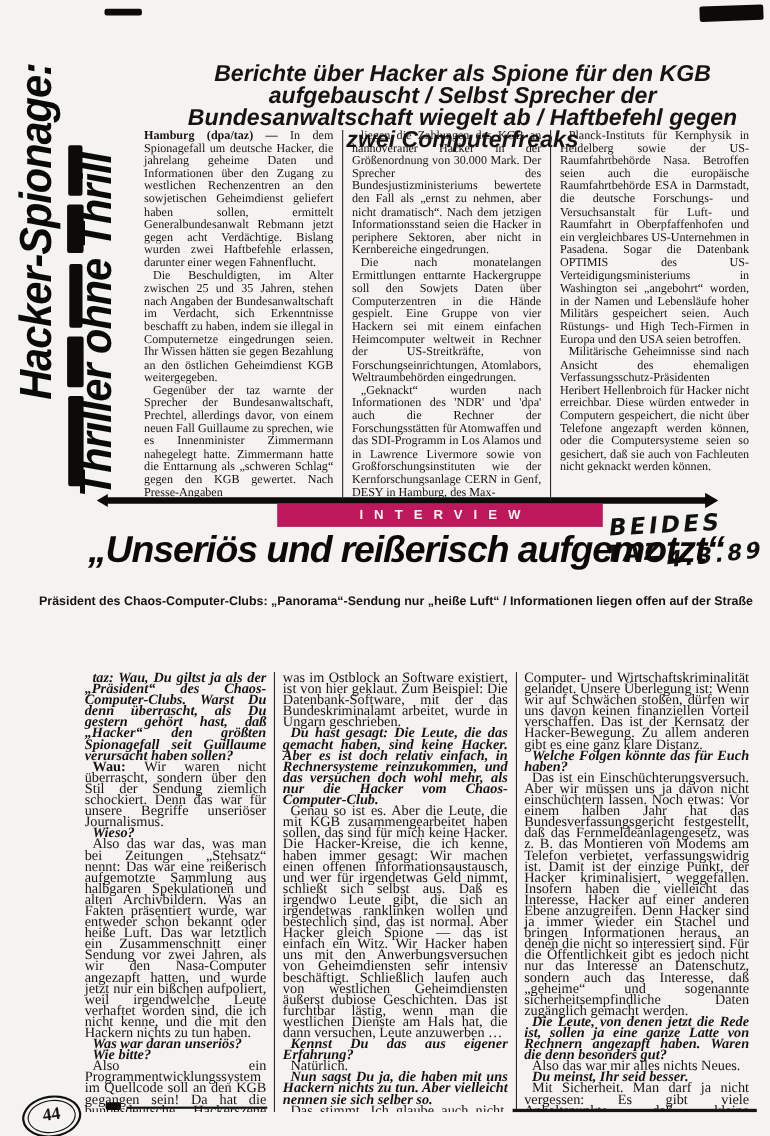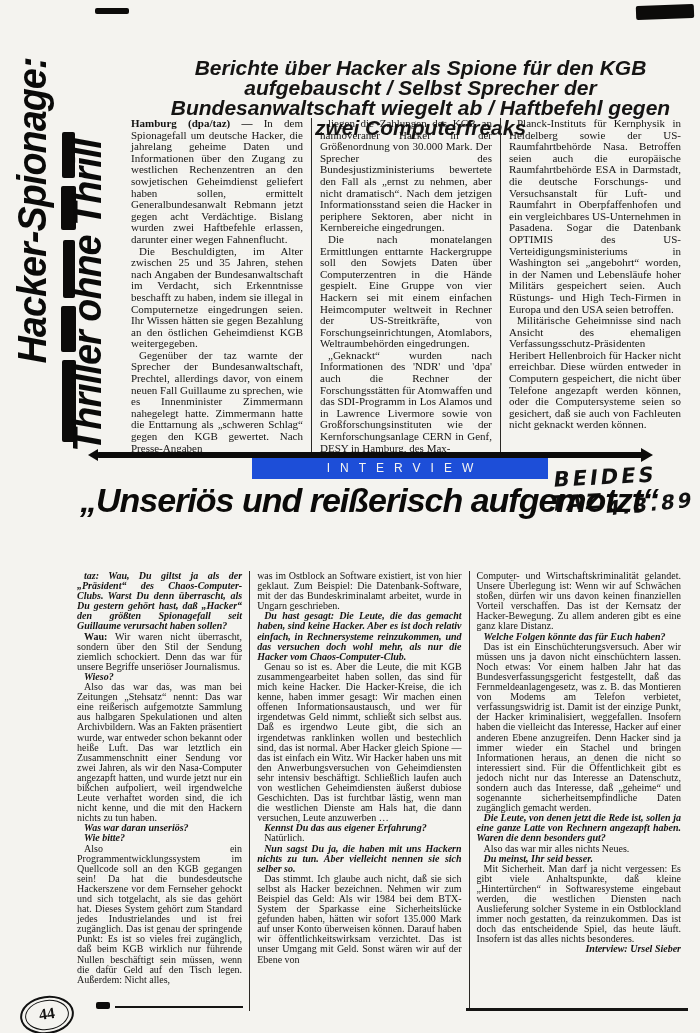--- a/index.html
+++ b/index.html
@@ -27,35 +27,35 @@
   .article-cols p.first{text-indent:0;}
   b.lead{font-weight:bold;}
   
   .divider{position:absolute;left:96px;top:452px;width:548px;height:6px;background:#0c0b0a;
            border-radius:3px;}
   .divider::before{content:"";position:absolute;left:-14px;top:-3px;border:6px solid transparent;
                    border-right:10px solid #0c0b0a;}
   .divider::after{content:"";position:absolute;right:-16px;top:-4px;border:7px solid transparent;
                   border-left:12px solid #0c0b0a;}
   
-  .kicker{position:absolute;left:252px;top:458px;width:296px;height:21px;background:#1d4ed8;
-          color:#f6f5f1;font-family:"Liberation Sans",sans-serif;font-weight:normal;
+  .kicker{position:absolute;left:252px;top:458px;width:296px;height:21px;background:#be185d;
+          color:#f6f5f1;font-family:"Liberation Sans",sans-serif;font-weight:bold;
           font-size:12px;line-height:21px;text-align:center;letter-spacing:10px;text-indent:10px;}
   .hw{position:absolute;font-family:"DejaVu Sans",sans-serif;color:#111;
       transform:rotate(-3deg) skewX(-10deg);letter-spacing:3px;font-weight:bold;}
   .hw1{left:552px;top:464px;font-size:21px;}
   .hw2{left:606px;top:492px;font-size:20px;transform:rotate(-6deg) skewX(-12deg);}
   .iv-headline{position:absolute;left:80px;top:481px;width:575px;text-align:center;
                font-family:"Liberation Sans",sans-serif;font-weight:bold;font-style:italic;
                font-size:34px;letter-spacing:-1px;white-space:nowrap;color:#0b0a09;}
   .iv-sub{position:absolute;left:35px;top:540px;width:650px;text-align:center;
           font-family:"Liberation Sans",sans-serif;font-weight:bold;font-size:11.3px;line-height:14px;}
   
   .iv-cols{position:absolute;left:70px;top:571px;width:618px;height:440px;display:flex;overflow:hidden;}
-  .iv-cols .col{padding:0 7px;overflow:hidden;text-align:justify;font-size:10px;line-height:10.1px;}
+  .iv-cols .col{padding:0 7px;overflow:hidden;text-align:justify;font-size:13px;line-height:10.1px;margin-top:40px;}
   .iv-cols .c1{width:168px;}
   .iv-cols .c2{width:208px;border-left:1px solid #2a2824;}
   .iv-cols .c3{width:208px;border-left:1px solid #2a2824;}
   .iv-cols p{margin:0;text-indent:7px;}
   .iv-cols p.q{font-weight:bold;font-style:italic;}
   .iv-cols p.cont{text-indent:0;}
   .credit{font-style:italic;font-weight:bold;float:right;padding-left:6px;}
   
   .rule{position:absolute;background:#151413;}
   .pagenum{position:absolute;left:20px;top:996px;width:50px;height:34px;border:2px solid #111;
@@ -98,20 +98,21 @@
         <p class="cont">Planck-Instituts für Kernphysik in Heidelberg sowie der US-Raumfahrtbehörde Nasa. Betroffen seien auch die europäische Raumfahrtbehörde ESA in Darmstadt, die deutsche Forschungs- und Versuchsanstalt für Luft- und Raumfahrt in Oberpfaffenhofen und ein vergleichbares US-Unternehmen in Pasadena. Sogar die Datenbank OPTIMIS des US-Verteidigungsministeriums in Washington sei „angebohrt“ worden, in der Namen und Lebensläufe hoher Militärs gespeichert seien. Auch Rüstungs- und High Tech-Firmen in Europa und den USA seien betroffen.</p>
         <p>Militärische Geheimnisse sind nach Ansicht des ehemaligen Verfassungsschutz-Präsidenten Heribert Hellenbroich für Hacker nicht erreichbar. Diese würden entweder in Computern gespeichert, die nicht über Telefone angezapft werden können, oder die Computersysteme seien so gesichert, daß sie auch von Fachleuten nicht geknackt werden können.</p>
       </div>
   </div>
 
   <div class="divider"></div>
   <div class="kicker">INTERVIEW</div>
   <div class="hw hw1">BEIDES TAZ</div>
   <div class="hw hw2">4.3.89</div>
   <div class="iv-headline">„Unseriös und reißerisch aufgemotzt“</div>
+  <div class="iv-sub">Präsident des Chaos-Computer-Clubs: „Panorama“-Sendung nur „heiße Luft“ / Informationen liegen offen auf der Straße</div>
 
   <div class="iv-cols">
     <div class="col c1">
         <p class="q">taz: Wau, Du giltst ja als der „Präsident“ des Chaos-Computer-Clubs. Warst Du denn überrascht, als Du gestern gehört hast, daß „Hacker“ den größten Spionagefall seit Guillaume verursacht haben sollen?</p>
         <p><b class="lead">Wau: </b>Wir waren nicht überrascht, sondern über den Stil der Sendung ziemlich schockiert. Denn das war für unsere Begriffe unseriöser Journalismus.</p>
         <p class="q">Wieso?</p>
         <p>Also das war das, was man bei Zeitungen „Stehsatz“ nennt: Das war eine reißerisch aufgemotzte Sammlung aus halbgaren Spekulationen und alten Archivbildern. Was an Fakten präsentiert wurde, war entweder schon bekannt oder heiße Luft. Das war letztlich ein Zusammenschnitt einer Sendung vor zwei Jahren, als wir den Nasa-Computer angezapft hatten, und wurde jetzt nur ein bißchen aufpoliert, weil irgendwelche Leute verhaftet worden sind, die ich nicht kenne, und die mit den Hackern nichts zu tun haben.</p>
         <p class="q">Was war daran unseriös?</p>
         <p class="q">Wie bitte?</p>
         <p>Also ein Programmentwicklungssystem im Quellcode soll an den KGB gegangen sein! Da hat die bundesdeutsche Hackerszene vor dem Fernseher gehockt und sich totgelacht, als sie das gehört hat. Dieses System gehört zum Standard jedes Industrielandes und ist frei zugänglich. Das ist genau der springende Punkt: Es ist so vieles frei zugänglich, daß beim KGB wirklich nur führende Nullen beschäftigt sein müssen, wenn die dafür Geld auf den Tisch legen. Außerdem: Nicht alles,</p>

